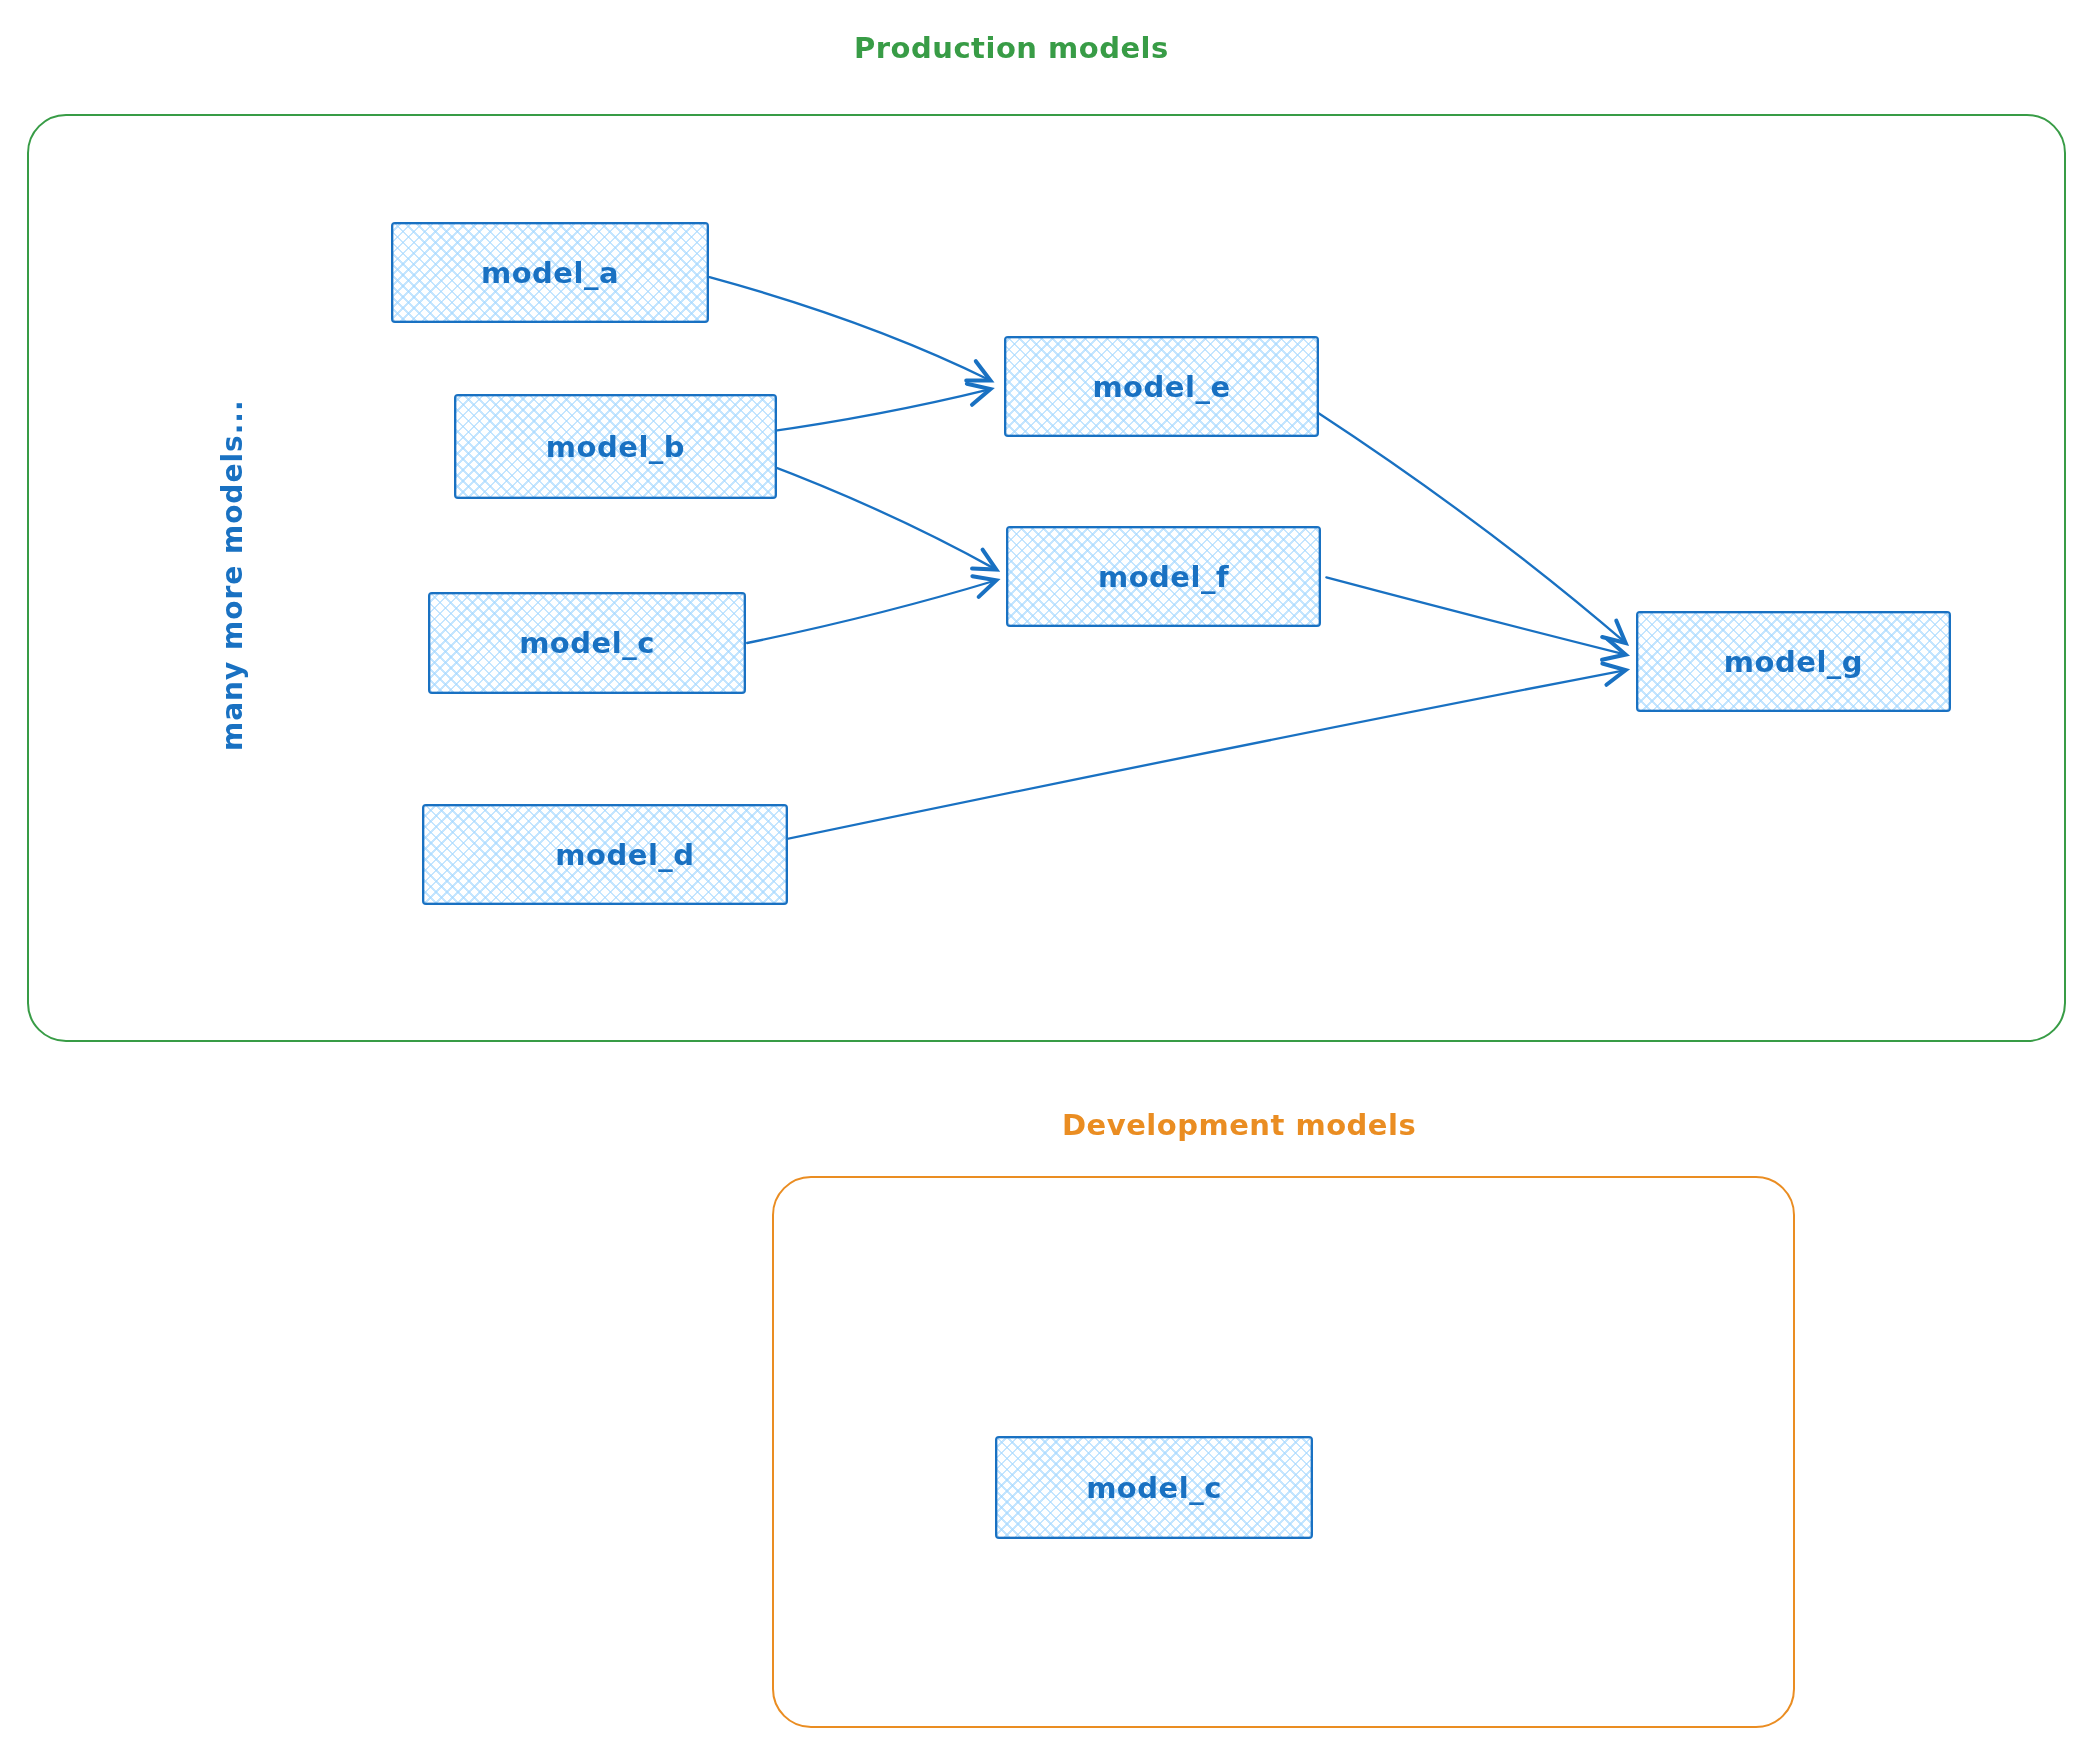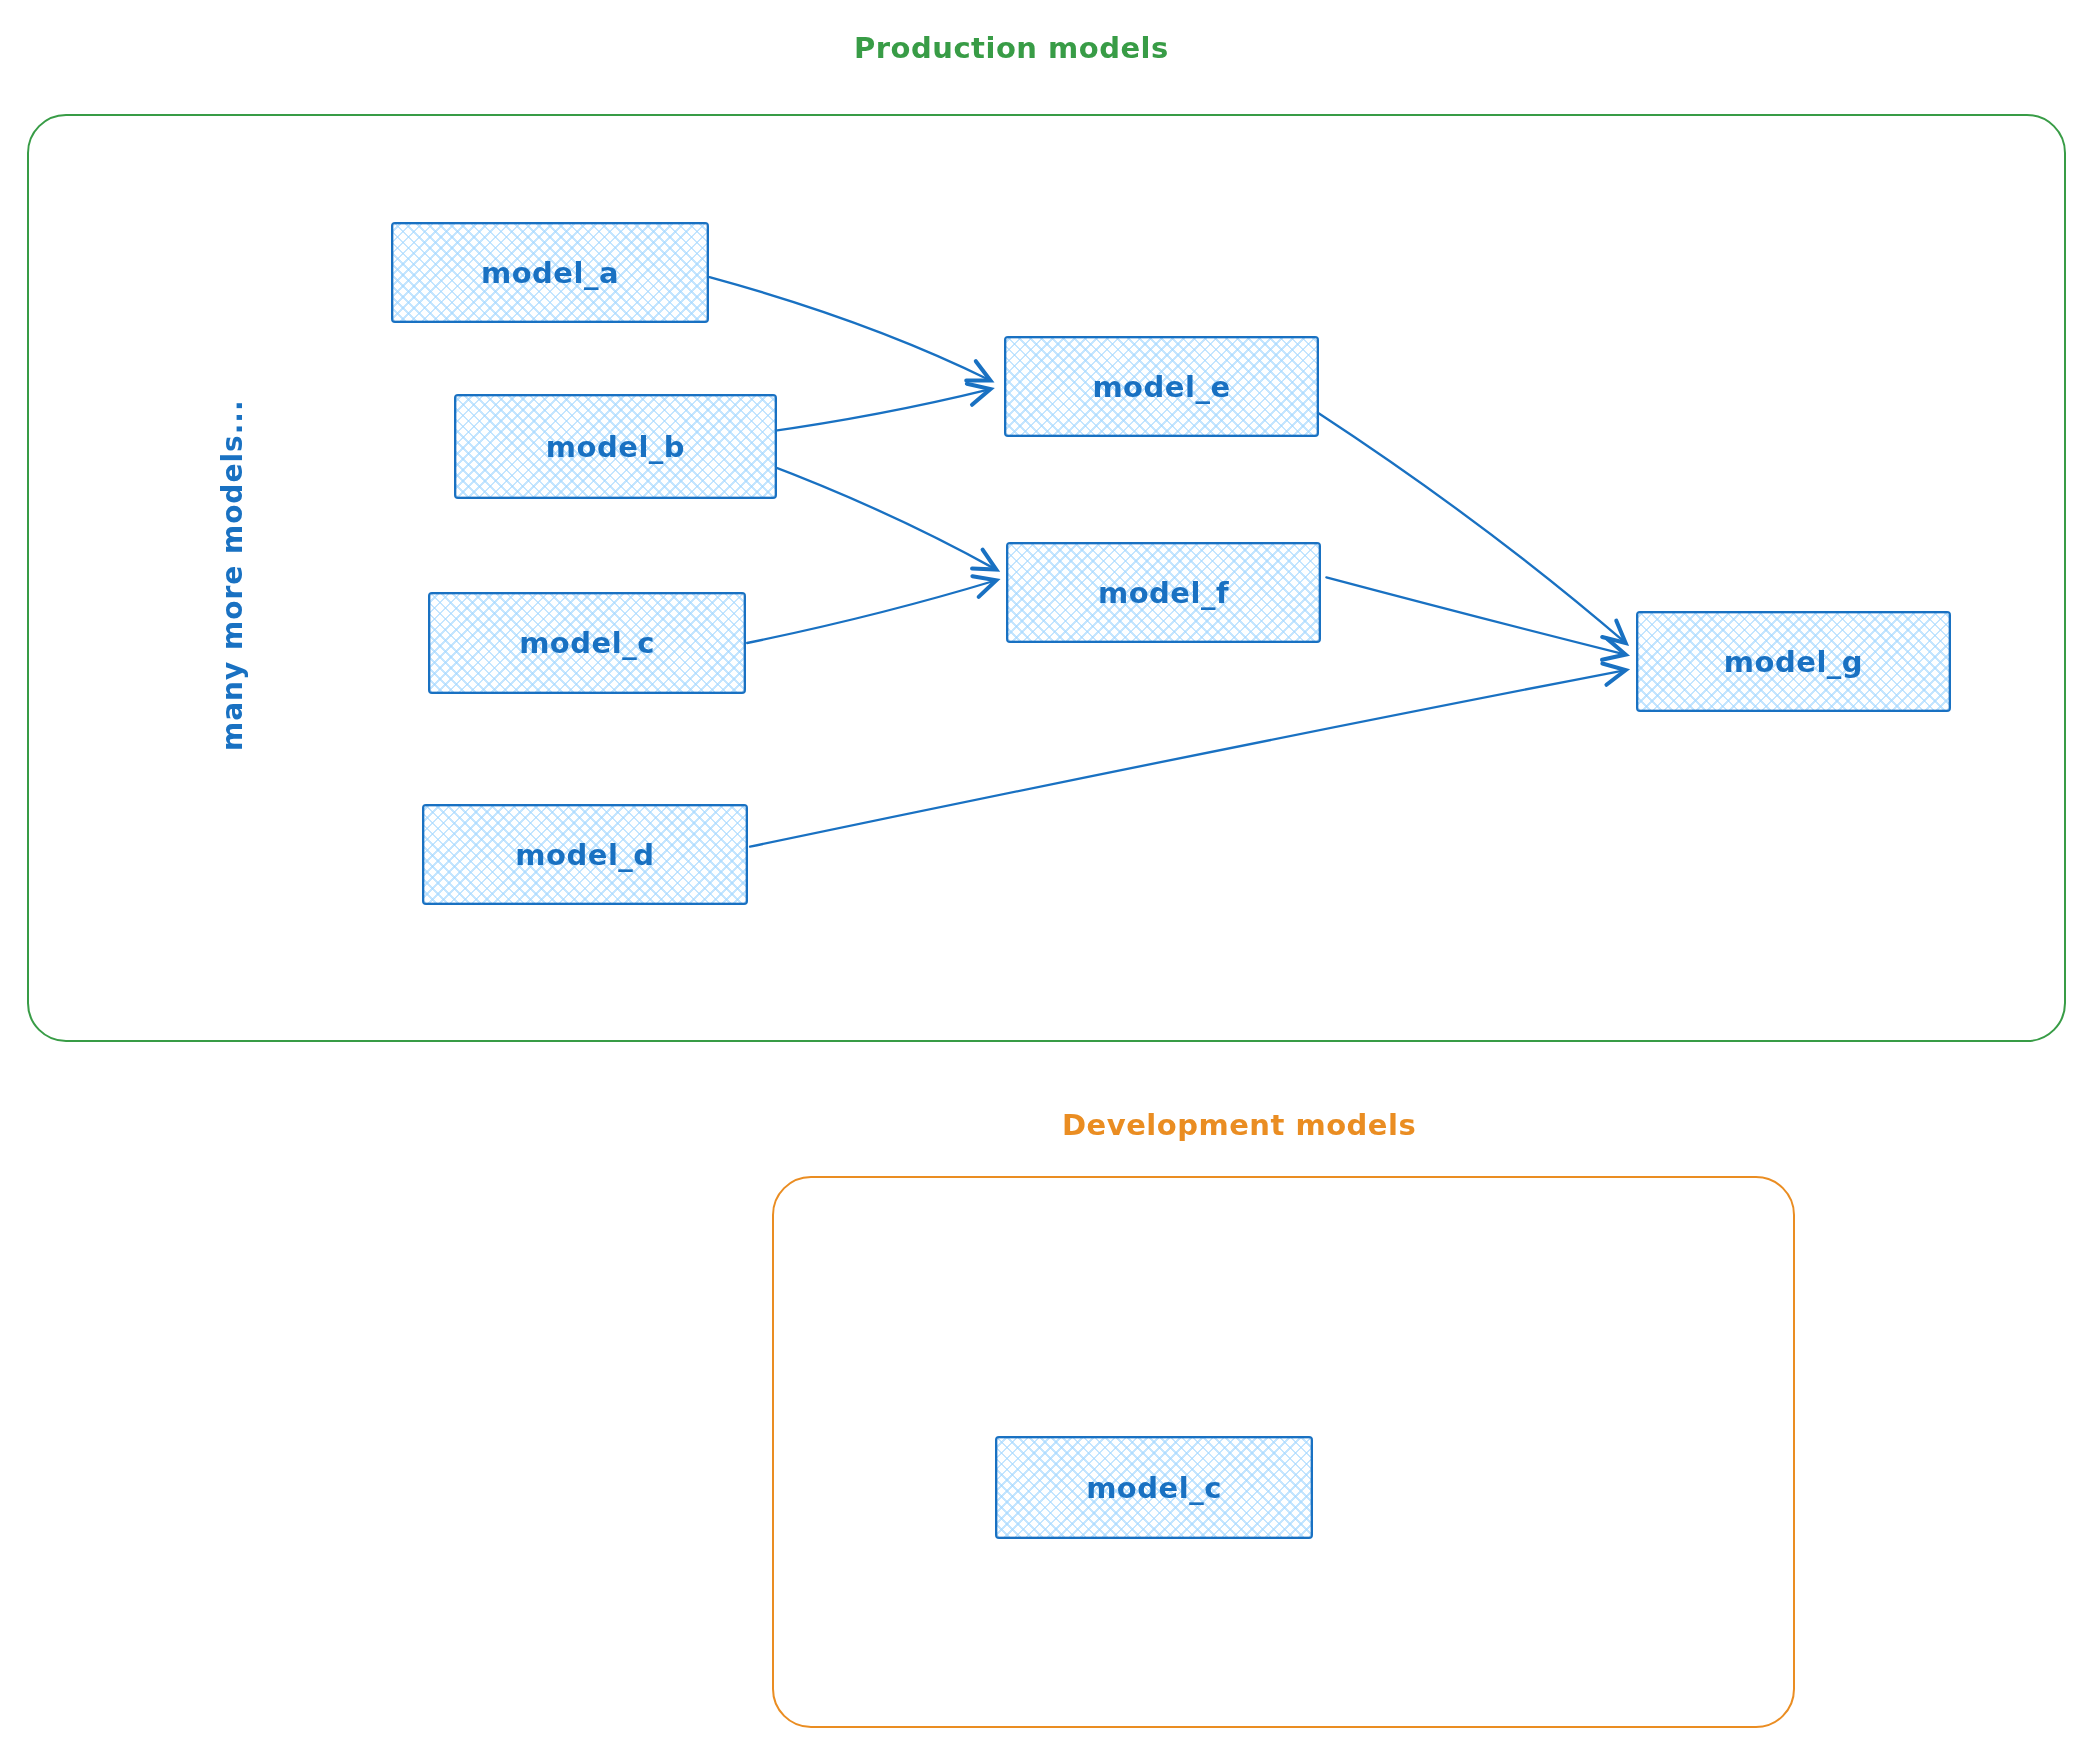--- a/index.html
+++ b/index.html
@@ -49,23 +49,23 @@
     letter-spacing: 0.5px;
     background:
       repeating-linear-gradient(45deg,  rgba(165,216,255,0.65) 0px, rgba(165,216,255,0.65) 1.9px, transparent 1.9px, transparent 7.7px),
       repeating-linear-gradient(-45deg, rgba(165,216,255,0.65) 0px, rgba(165,216,255,0.65) 1.9px, transparent 1.9px, transparent 7.7px),
       #ffffff;
     box-shadow: inset 0 0 0 1px rgba(25,113,194,0.35);
   }
   .node-a { left: 391px; top: 222px; width: 314px; height: 97px; }
   .node-b { left: 410px; top: 394px; width: 319px; height: 101px; margin-left: 44px; }
   .node-c { left: 428px; top: 592px; width: 314px; height: 98px; }
-  .node-d { left: 422px; top: 804px; width: 322px; height: 97px; }
+  .node-d { left: 422px; top: 804px; width: 322px; height: 97px; padding-left: 40px; }
   .node-e { left: 1004px; top: 336px; width: 311px; height: 97px; }
-  .node-f { left: 1006px; top: 526px; width: 311px; height: 97px; margin-top: 16px; }
+  .node-f { left: 1006px; top: 526px; width: 311px; height: 97px; }
   .node-g { left: 1636px; top: 611px; width: 311px; height: 97px; }
   .node-dev-c { left: 995px; top: 1436px; width: 314px; height: 99px; }
 
   .side-note {
     position: absolute;
     left: 216px; top: 471px;
     height: 280px;
     writing-mode: vertical-rl;
     transform: rotate(180deg);
     color: #1971c2;

